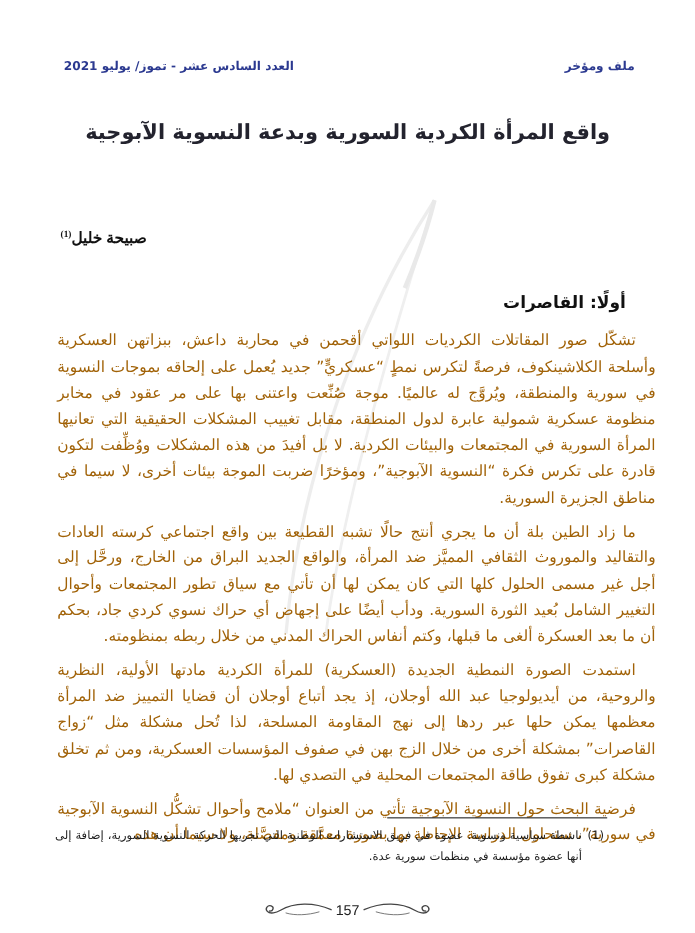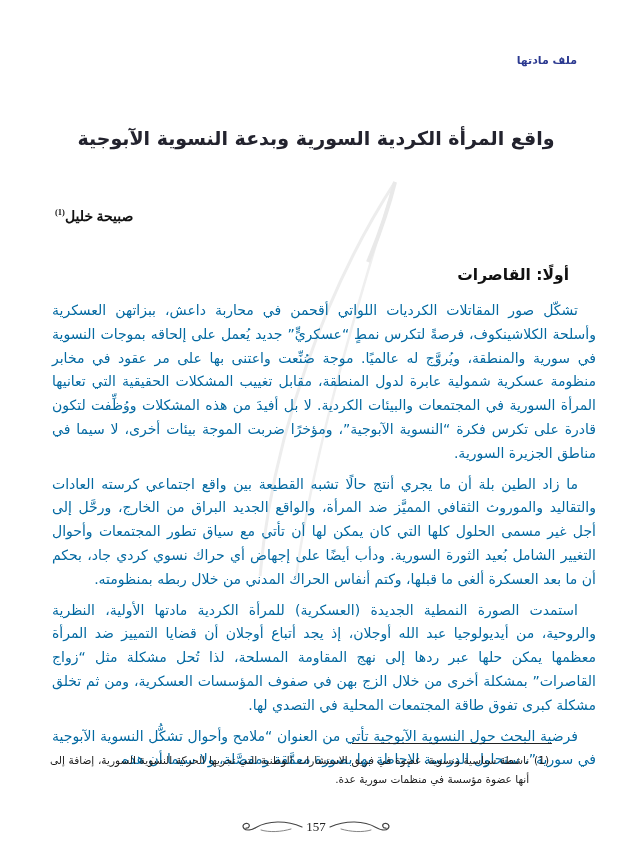--- a/index.html
+++ b/index.html
@@ -13,21 +13,21 @@
     color:#1b1b1b;
   }
   
   .header{
     position:absolute;top:54px;right:55px;left:58px;
     display:flex;justify-content:space-between;align-items:baseline;
     font-size:11px;font-weight:bold;color:#2b3990;
   }
   
   .title{
-    position:absolute;top:114px;right:45px;left:45px;
+    position:absolute;top:96px;right:45px;left:45px;
     text-align:center;font-size:19px;font-weight:bold;color:#23232e;
     letter-spacing:0;
   }
   
   .watermark{position:absolute;top:180px;left:250px;width:150px;height:400px;pointer-events:none;}
   
   .author{
     position:absolute;top:207px;left:55px;
     font-size:14px;font-weight:bold;color:#111;
     white-space:nowrap;
@@ -35,51 +35,52 @@
   }
   .author sup{font-size:8.5px;font-weight:bold;}
   
   .section-heading{
     position:absolute;top:266px;right:63px;
     font-size:15.5px;font-weight:bold;color:#111;
   }
   
   .body-text{
     position:absolute;top:299px;right:36px;left:52px;
-    font-size:14px;line-height:23.8px;text-align:justify;color:#0369a1;
+    font-size:14px;line-height:23.8px;text-align:justify;color:#a16207;
   }
   .body-text p{margin:0 0 7px 0;text-indent:18px;}
   
   .footnote-rule{
     position:absolute;top:743px;right:80px;width:200px;
     border:0;border-top:1.4px solid #222;margin:0;
   }
   .footnote{
     position:absolute;top:751px;right:83px;left:50px;
     font-size:10.5px;line-height:18.5px;color:#1b1b1b;
     display:flex;gap:5px;text-align:justify;
   }
   .footnote .fn-marker{flex:0 0 auto;}
   
   .footer{
     position:absolute;bottom:12px;left:0;right:0;
     display:flex;align-items:center;justify-content:center;gap:3px;
     direction:ltr;
   }
-  .page-number{font-size:13px;color:#222;font-family:Liberation Serif, serif;}
+  .page-number{font-size:13px;color:#222;font-family:Liberation Sans, sans-serif;}
   .flourish{width:62px;height:18px;display:block;}
   .flourish.flip{transform:scaleX(-1);}
 </style>
 </head>
 <body>
 
 <div class="page">
 
   <div class="header">
-    <span>ملف مادتها</span>
+    <span>ملف ومؤخر</span>
+    <span>العدد السادس عشر - تموز/ يوليو 2021</span>
   </div>
 
   <svg class="watermark" viewBox="0 0 150 400">
     <path d="M145,2 C75,110 22,258 10,396" fill="none" stroke="#ededed" stroke-width="3"></path>
     <path d="M145,2 C106,128 62,278 46,398" fill="none" stroke="#efefef" stroke-width="2.5"></path>
     <path d="M145,2 C138,30 128,58 118,82" fill="none" stroke="#e9e9e9" stroke-width="4"></path>
   </svg>
 
   <h1 class="title">واقع المرأة الكردية السورية وبدعة النسوية الآبوجية</h1>
 

